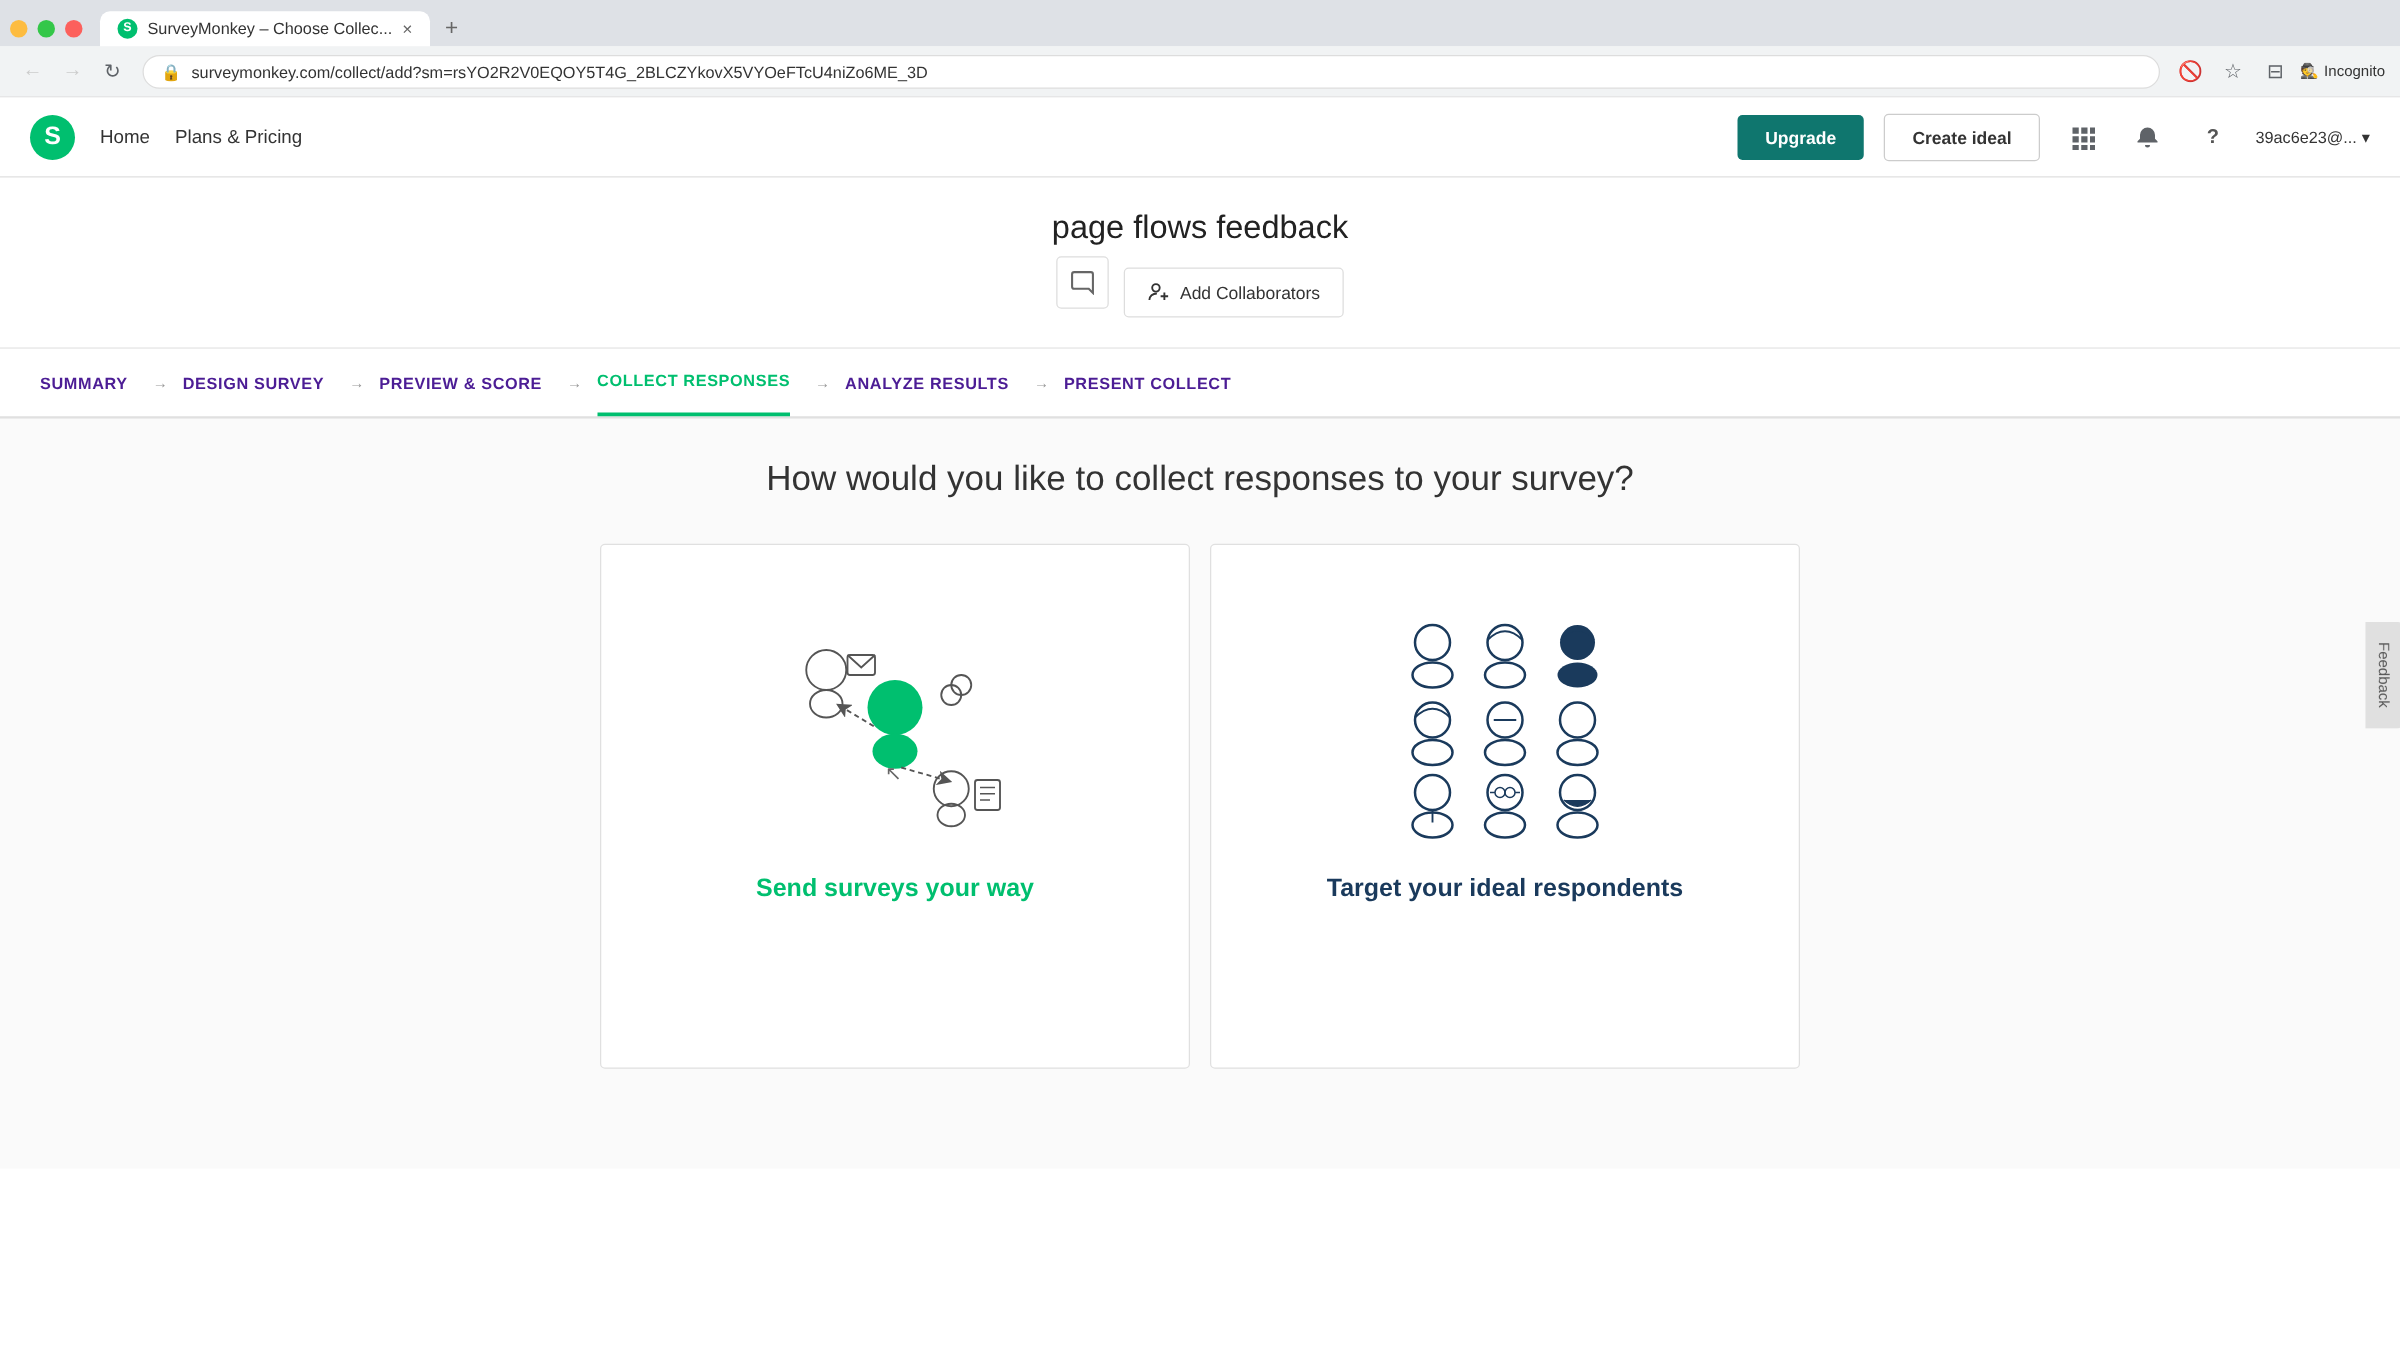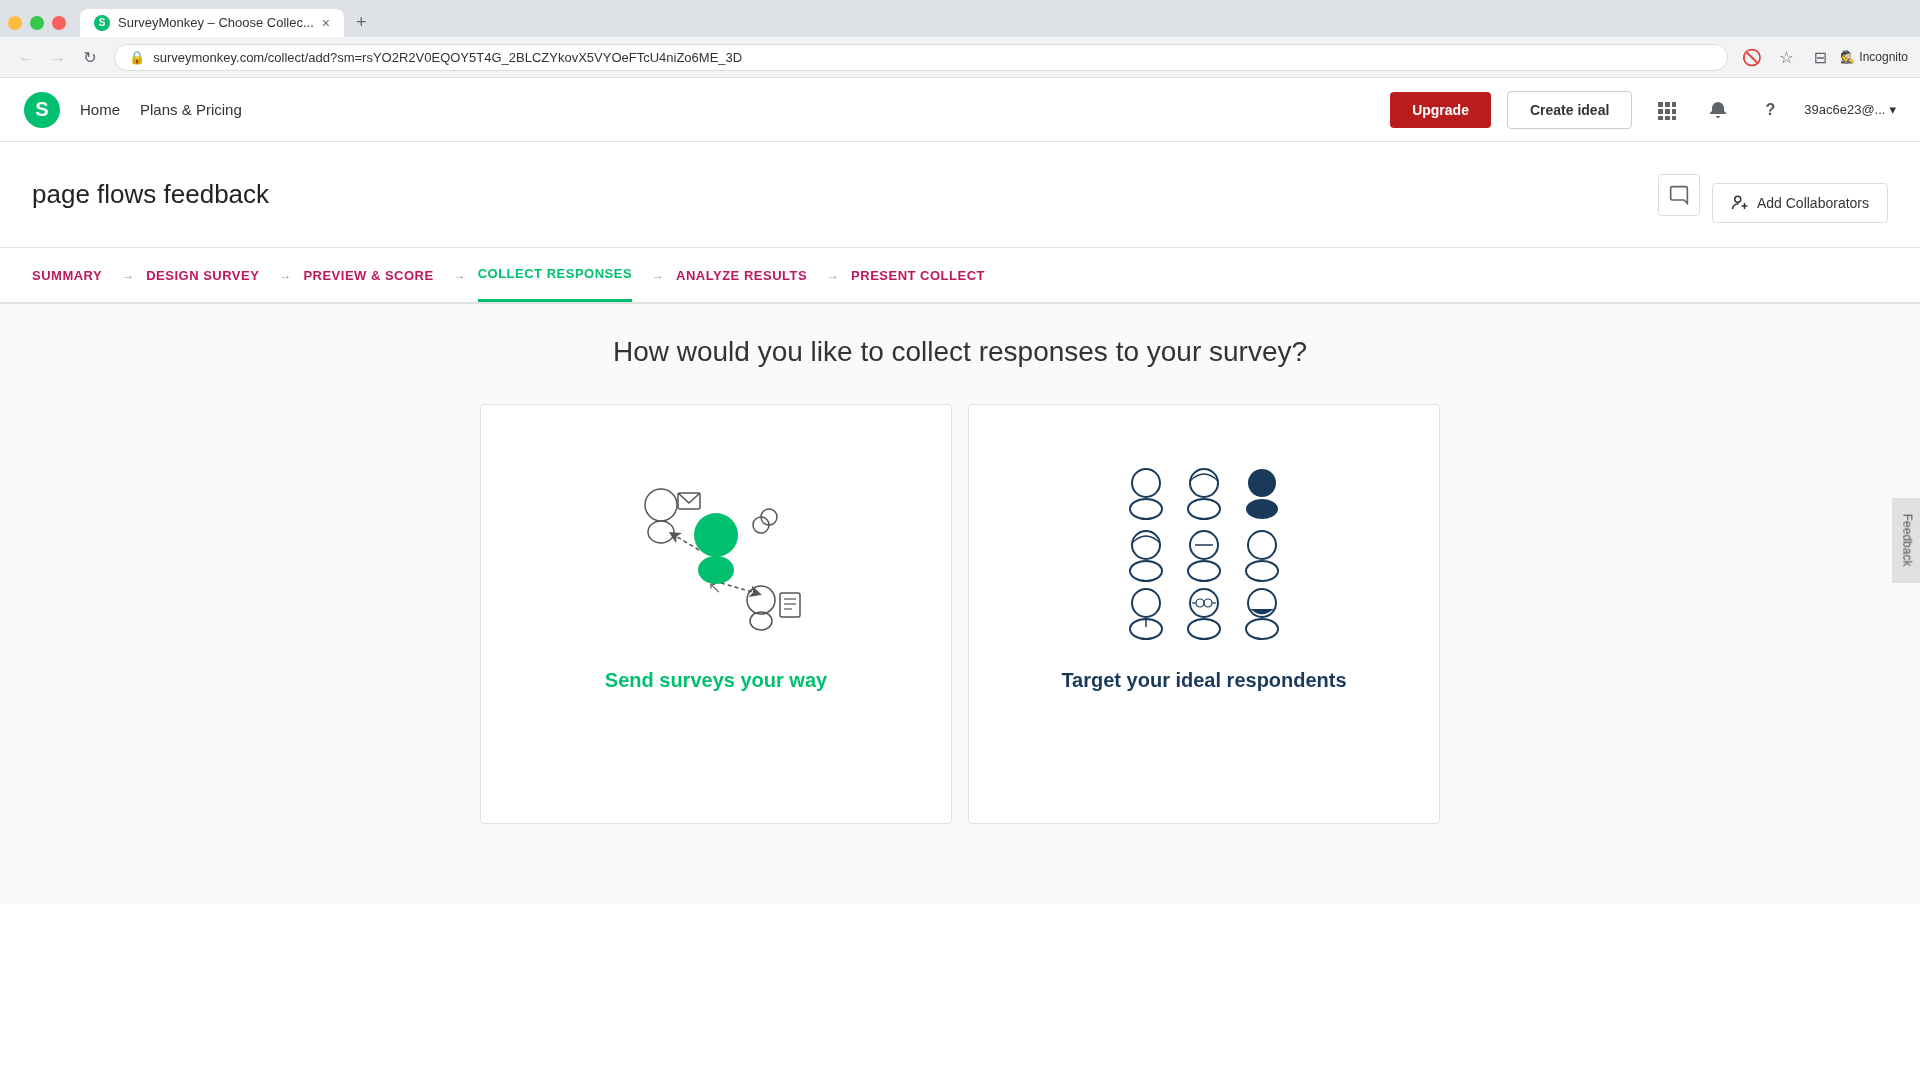--- a/index.html
+++ b/index.html
@@ -157,21 +157,21 @@
       text-decoration: none;
       cursor: pointer;
     }
     .header-right {
       margin-left: auto;
       display: flex;
       align-items: center;
       gap: 16px;
     }
     .upgrade-btn {
-      background: #b91c1c;
+      background: #0f766e;
       color: #fff;
       border: none;
       padding: 10px 22px;
       border-radius: 4px;
       font-size: 14px;
       font-weight: bold;
       cursor: pointer;
     }
     .create-survey-btn {
       background: #fff;
@@ -204,20 +204,21 @@
 
     
     .page-content {
       padding: 0;
     }
     .page-header {
       display: flex;
       align-items: center;
       padding: 24px 32px;
       border-bottom: 1px solid #e0e0e0;
+      flex-direction: column;
     }
     .page-title {
       font-size: 26px;
       font-weight: 400;
       color: #222;
       flex: 1;
     }
     .page-actions {
       display: flex;
       gap: 12px;
@@ -256,21 +257,21 @@
       border-bottom: 2px solid #e0e0e0;
       background: #fff;
     }
     .survey-nav-item {
       display: flex;
       align-items: center;
       padding: 18px 0;
       margin-right: 8px;
       font-size: 13px;
       font-weight: 600;
-      color: #be185d;
+      color: #4c1d95;
       cursor: pointer;
       text-decoration: none;
       letter-spacing: 0.5px;
       position: relative;
     }
     .survey-nav-item.active {
       color: #00bf6f;
       border-bottom: 3px solid #00bf6f;
     }
     .survey-nav-arrow {

